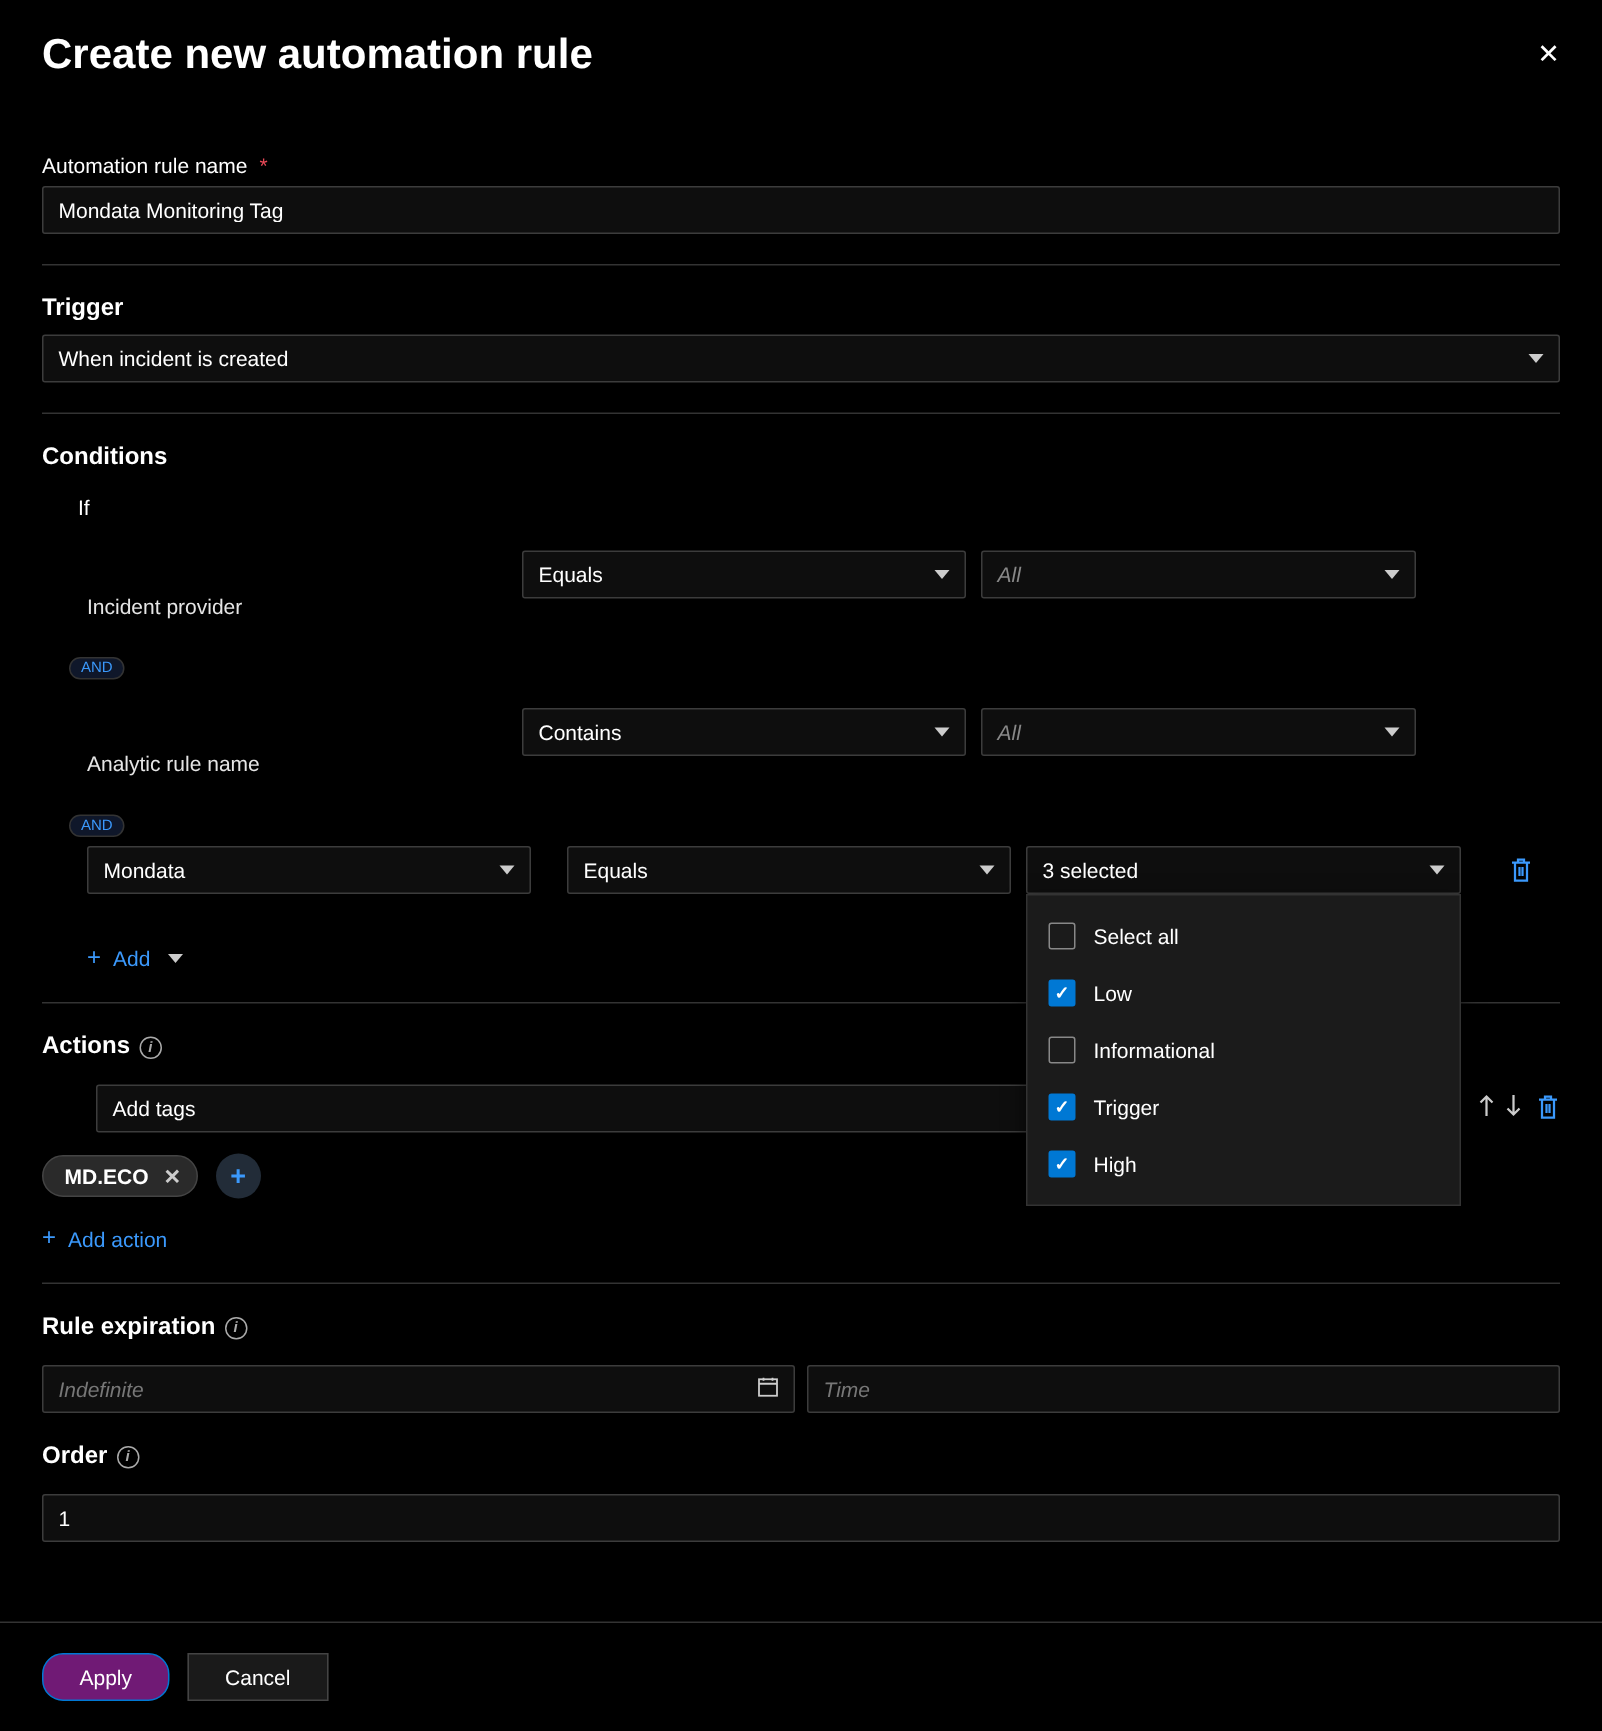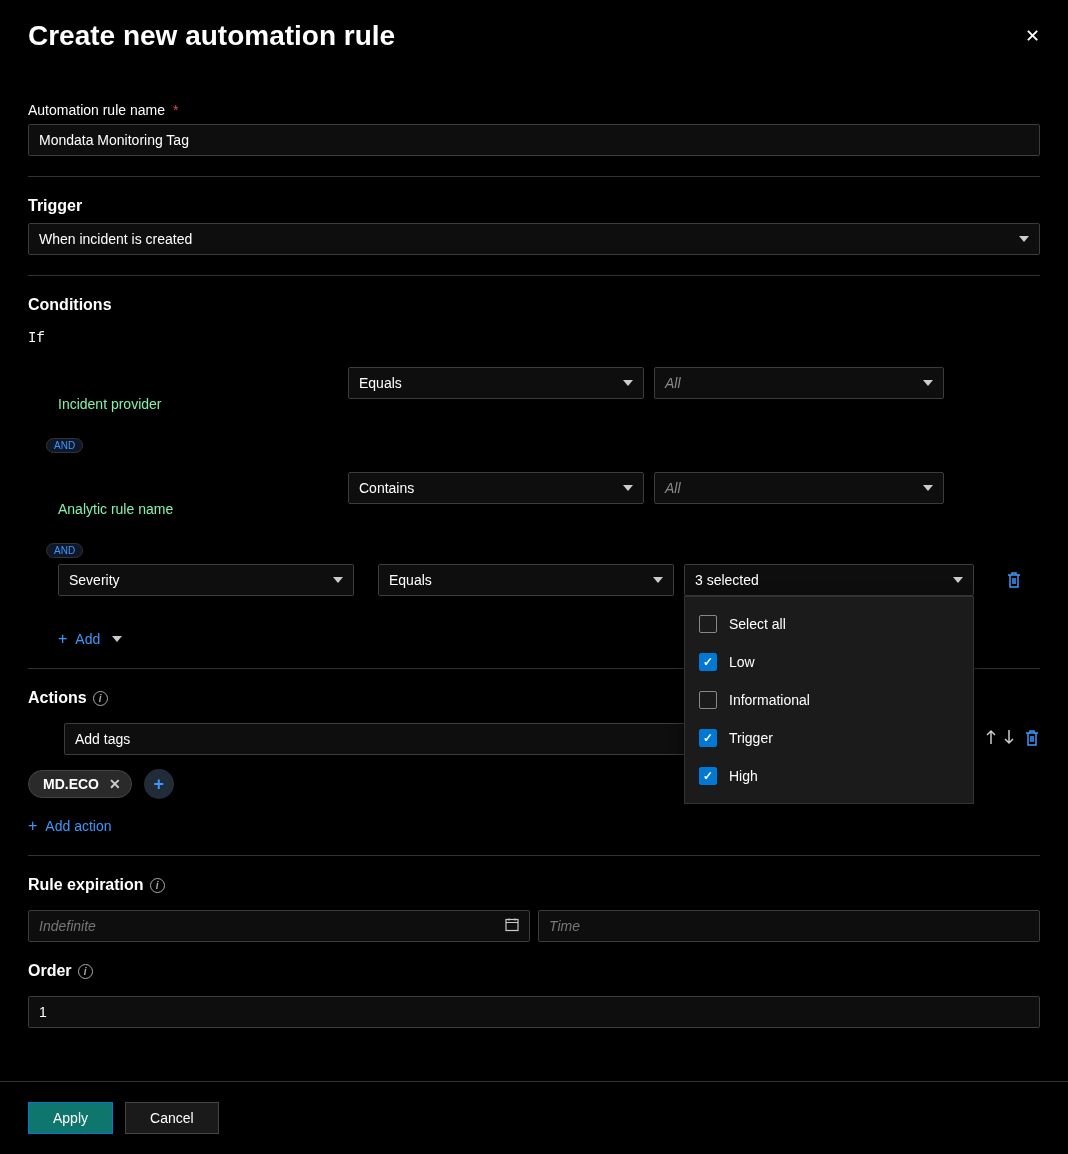--- a/index.html
+++ b/index.html
@@ -44,29 +44,29 @@
     .section-title { font-size: 16px; font-weight: 600; margin-bottom: 16px; display: flex; align-items: center; gap: 6px; }
     .info-icon {
       display: inline-flex;
       width: 15px; height: 15px;
       border: 1px solid #aaa;
       border-radius: 50%;
       align-items: center; justify-content: center;
       font-size: 10px; font-style: italic;
       color: #aaa;
     }
-    .cond-if { margin-left: 0; margin-bottom: 8px; font-family: Liberation Mono, monospace; }
+    .cond-if { margin-left: 24px; margin-bottom: 8px; }
     .cond-row {
       display: flex;
       align-items: center;
       gap: 10px;
       margin-bottom: 8px;
       position: relative;
     }
-    .cond-label { width: 310px; padding-left: 30px; color: #86efac; margin-top: 42px; }
+    .cond-label { width: 310px; padding-left: 30px; color: #e5e5e5; margin-top: 42px; }
     .cond-prop-select { width: 296px; }
     .cond-op { width: 296px; }
     .cond-val { width: 290px; position: relative; }
     .and-pill {
       background: #0f172a;
       border: 1px solid #333;
       border-radius: 10px;
       padding: 1px 7px;
       font-size: 10px;
       color: #3b99fc;
@@ -161,21 +161,21 @@
     .cal-icon { position: absolute; right: 10px; top: 50%; transform: translateY(-50%); color: #ccc; }
     .footer {
       position: absolute;
       bottom: 0; left: 0; right: 0;
       border-top: 1px solid #333;
       padding: 20px 28px;
       display: flex;
       gap: 12px;
     }
     .btn { padding: 7px 24px; font-size: 14px; cursor: pointer; border: 1px solid #444; background: #1a1a1a; color: #fff; }
-    .btn-primary { background: #0f766e; border-color: #0078d4; }
+    .btn-primary { background: #701a75; border-color: #0078d4; border-radius: 14px; }
     .muted { color: #888; font-style: italic; }
     .cond-val-wrap { position: relative; }
   </style>
 </head>
 <body>
 
 <div class="panel">
   <div class="header">
     <h1>Create new automation rule</h1>
     <button class="close-btn">
@@ -234,21 +234,21 @@
         <span class="chevron-down"></span>
       </div>
     </div>
 
     <span class="and-pill">AND</span>
 
     
     <div class="cond-row">
       <div class="tree-indent" style="width:340px;">
         <div class="select cond-prop-select">
-          <span>Severity</span>
+          <span>Mondata</span>
           <span class="chevron-down"></span>
         </div>
       </div>
       <div class="select cond-op">
         <span>Equals</span>
         <span class="chevron-down"></span>
       </div>
       <div class="cond-val-wrap">
         <div class="select cond-val">
           <span>3 selected</span>

